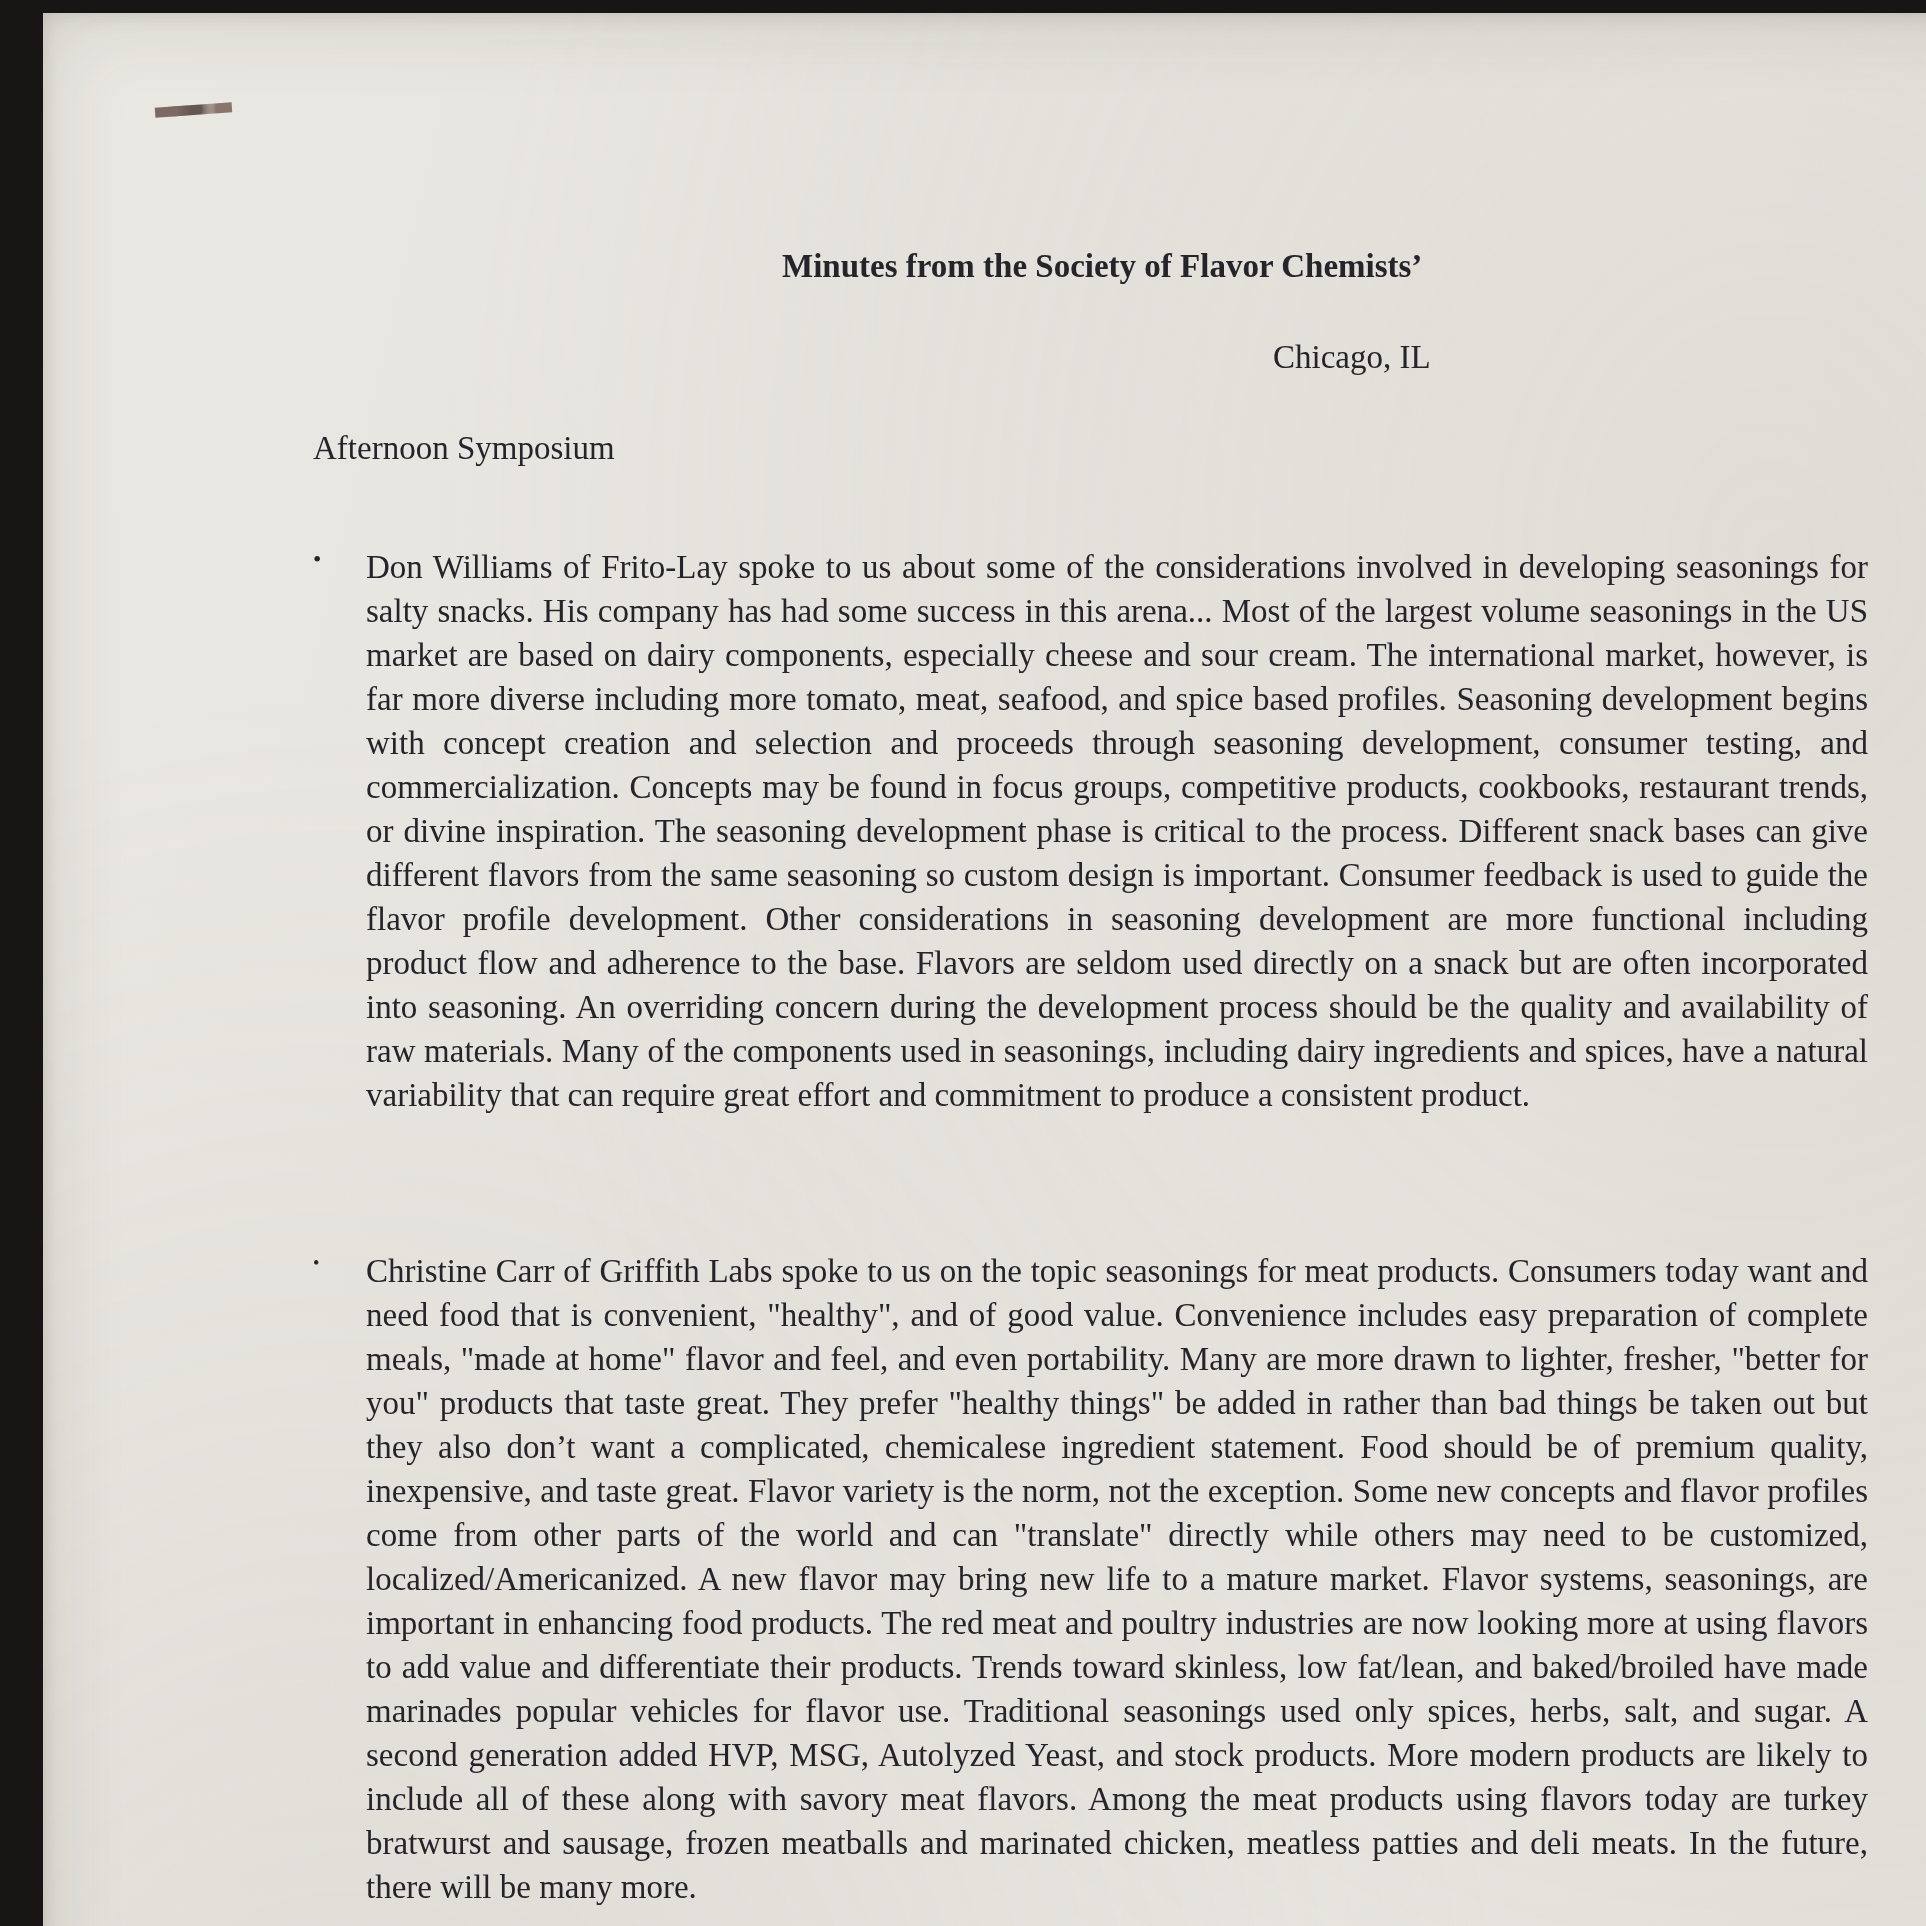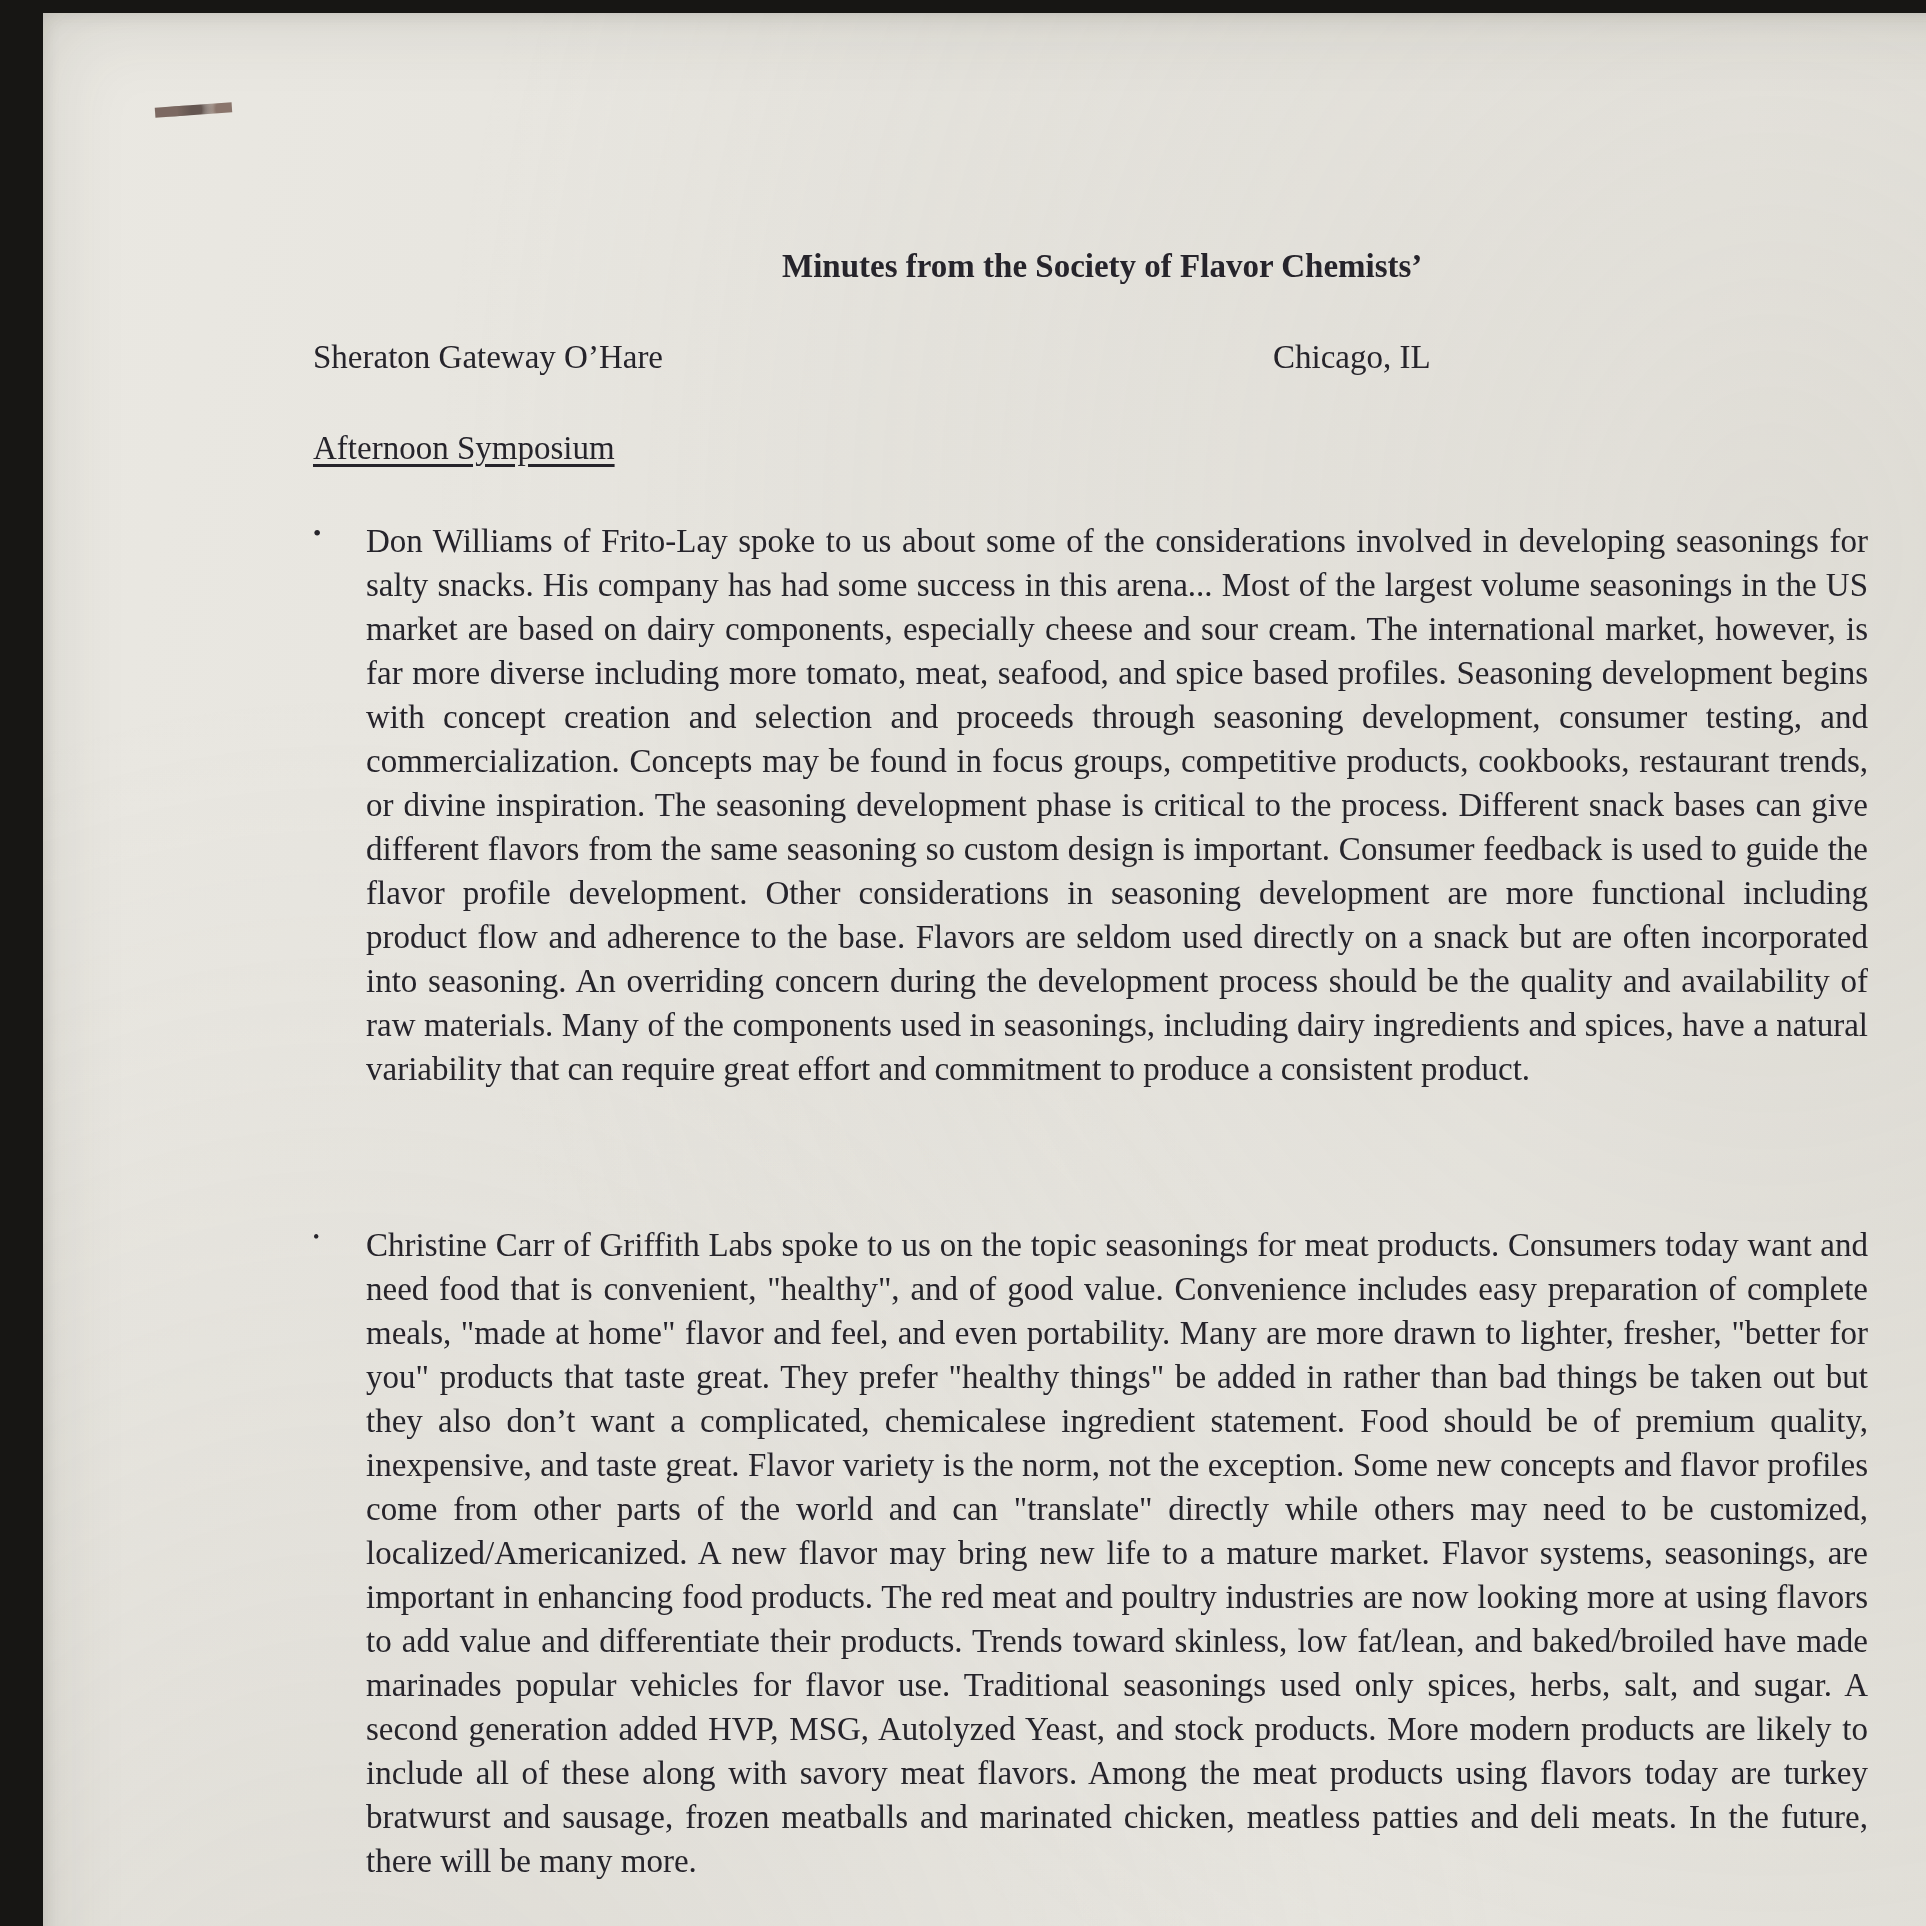--- a/index.html
+++ b/index.html
@@ -63,23 +63,22 @@
   .venue-row {
     position: relative;
     margin-bottom: 47px;
     height: 44px;
   }
 
   .venue { position: absolute; left: 0; top: 0; white-space: nowrap; }
   .location { position: absolute; left: 960px; top: 0; white-space: nowrap; }
 
   .section-heading {
-    text-decoration: underline;
     text-underline-offset: 5.4px;
-    margin-bottom: 41px;
+    margin-bottom: 67px;
   }
 
   .bullet {
     display: flex;
     align-items: flex-start;
     margin-bottom: 116px;
   }
   .bullet:last-child { margin-bottom: 0; }
 
   .bullet .marker {
@@ -101,21 +100,20 @@
 <div class="scan">
   <div class="paper">
 
     <div class="ink-mark"></div>
 
     <header class="title-block">
       <div class="title-line">Minutes from the Society of Flavor Chemists’</div>
     </header>
 
     <div class="venue-row">
-      <span class="venue">Sheraton Gateway O’Hare</span>
       <span class="location">Chicago, IL</span>
     </div>
 
     <div class="section-heading">Afternoon Symposium</div>
 
     <div class="bullet first">
       <span class="marker">•</span>
       <p>Don Williams of Frito-Lay spoke to us about some of the considerations involved in developing seasonings for salty snacks. His company has had some success in this arena... Most of the largest volume seasonings in the US market are based on dairy components, especially cheese and sour cream. The international market, however, is far more diverse including more tomato, meat, seafood, and spice based profiles. Seasoning development begins with concept creation and selection and proceeds through seasoning development, consumer testing, and commercialization. Concepts may be found in focus groups, competitive products, cookbooks, restaurant trends, or divine inspiration. The seasoning development phase is critical to the process. Different snack bases can give different flavors from the same seasoning so custom design is important. Consumer feedback is used to guide the flavor profile development. Other considerations in seasoning development are more functional including product flow and adherence to the base. Flavors are seldom used directly on a snack but are often incorporated into seasoning. An overriding concern during the development process should be the quality and availability of raw materials. Many of the components used in seasonings, including dairy ingredients and spices, have a natural variability that can require great effort and commitment to produce a consistent product.</p>
     </div>
 

